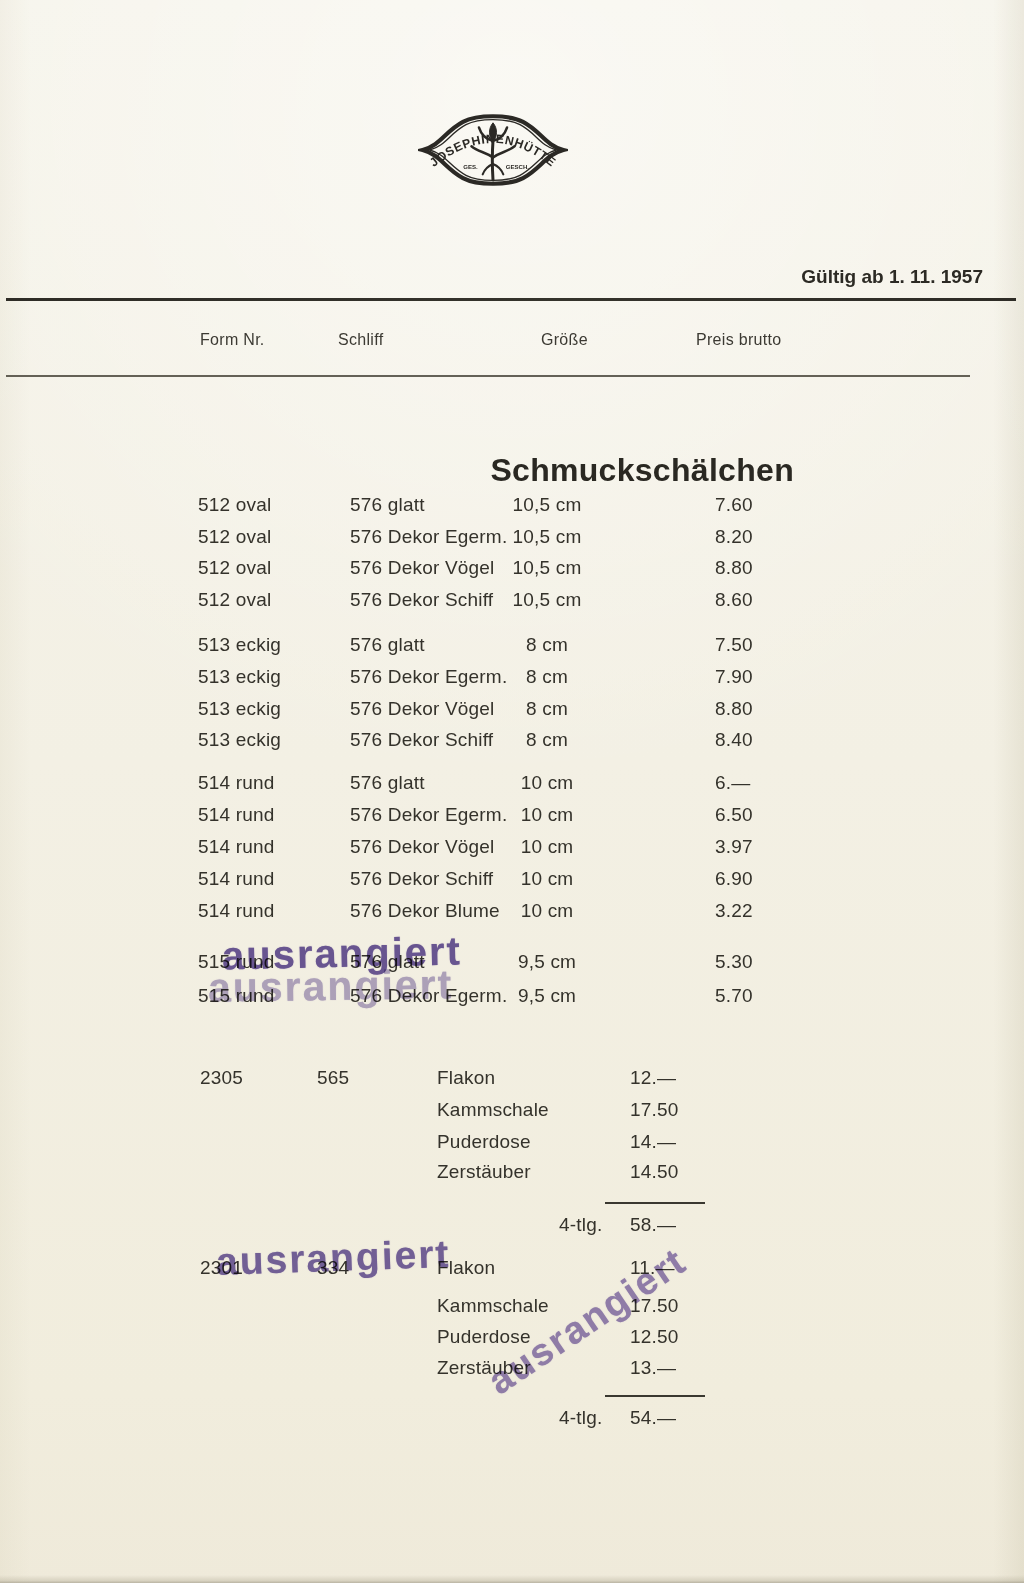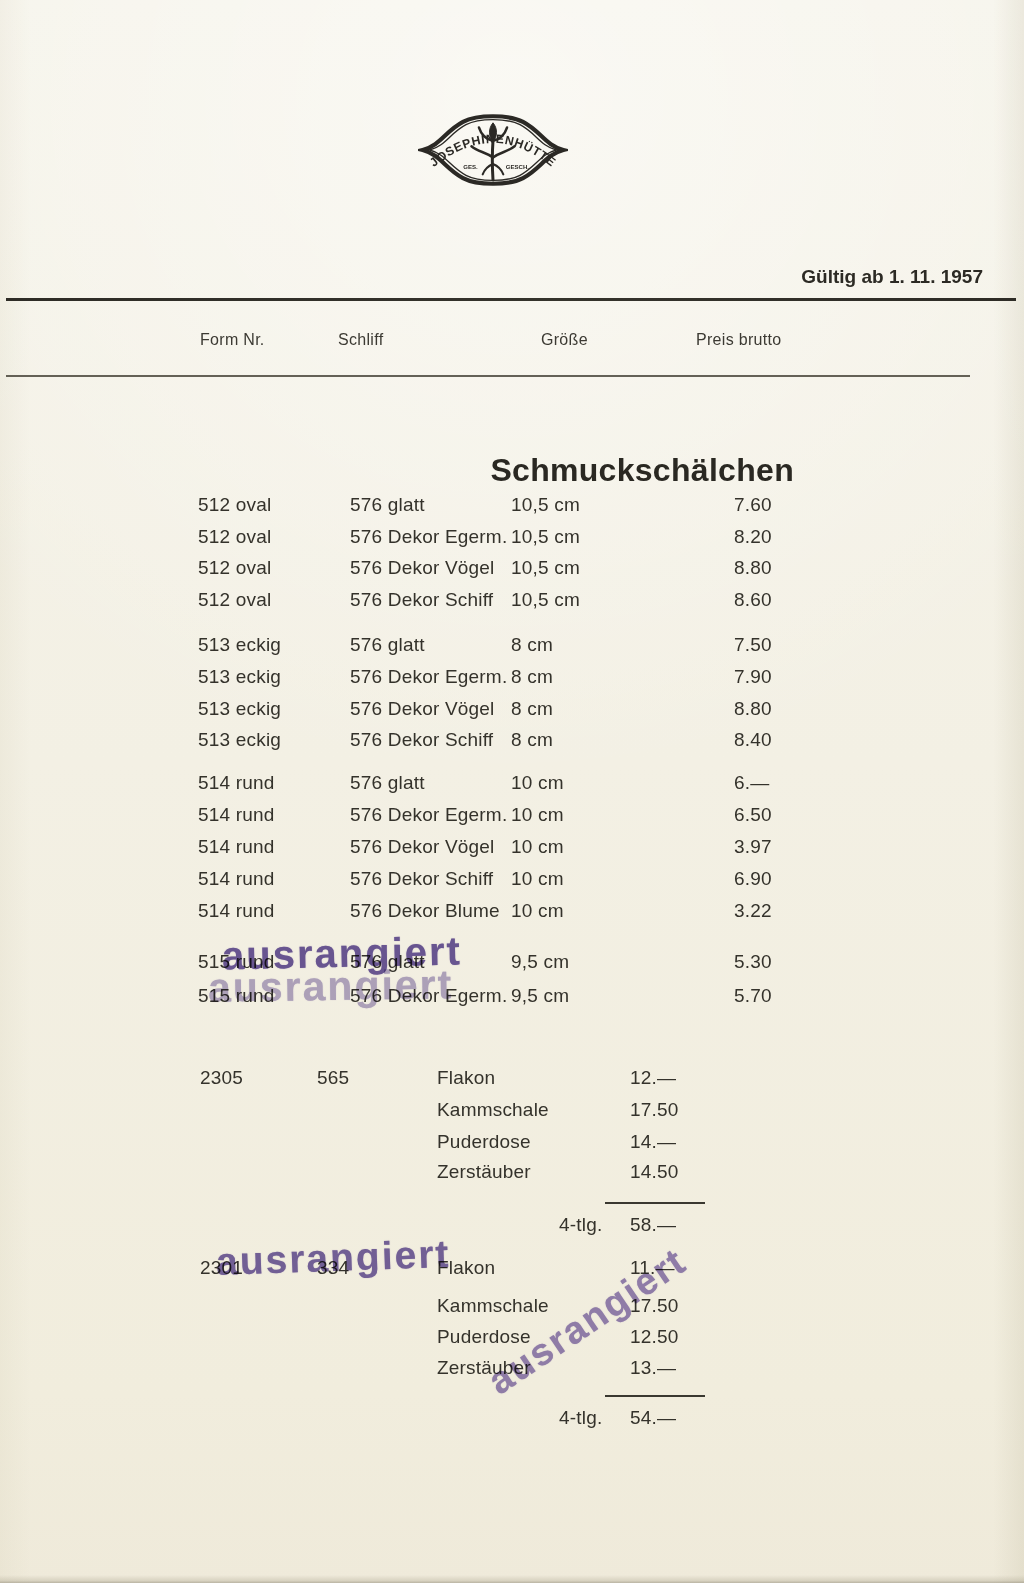--- a/index.html
+++ b/index.html
@@ -19,22 +19,22 @@
   .rule1{position:absolute;left:6px;top:298px;width:1010px;height:3px;background:linear-gradient(90deg,#2e2c26 0%,#35332c 55%,#2e2c26 100%);}
   .rule2{position:absolute;left:6px;top:375px;width:964px;height:2px;background:#4a463c;opacity:.85;}
   .colhead{position:absolute;top:331px;font-size:16px;color:#3c3a33;letter-spacing:.3px;white-space:nowrap;}
   
   .sec-head{position:absolute;font-size:32px;font-weight:700;letter-spacing:.3px;color:#2a2822;text-align:right;white-space:nowrap;}
   
   .row{position:absolute;left:0;width:1024px;height:22px;font-size:19px;color:#34322b;letter-spacing:.2px;}
   .row span{position:absolute;white-space:nowrap;}
   .c1{left:198px;}
   .c2{left:344px;margin-left:6px;}
-  .c3{left:511px;width:120px;text-align:left;}
-  .c4{left:734px;text-align:center;}
+  .c3{left:487px;width:120px;text-align:center;}
+  .c4{left:715px;text-align:center;}
   
   .trow{position:absolute;left:0;width:1024px;height:22px;font-size:19px;color:#34322b;letter-spacing:.2px;}
   .trow span{position:absolute;white-space:nowrap;}
   .t-form{left:200px;}
   .t-nr{left:317px;}
   .t-item{left:437px;}
   .t-price{left:630px;}
   .t-total-label{left:559px;}
   .sumrule{position:absolute;left:605px;width:100px;height:2px;background:#3a3830;}
   

